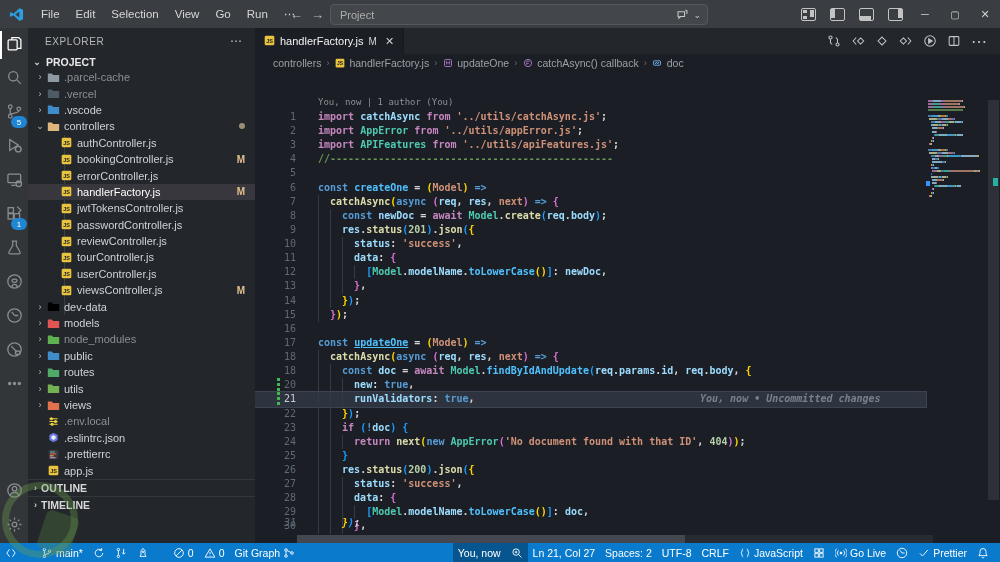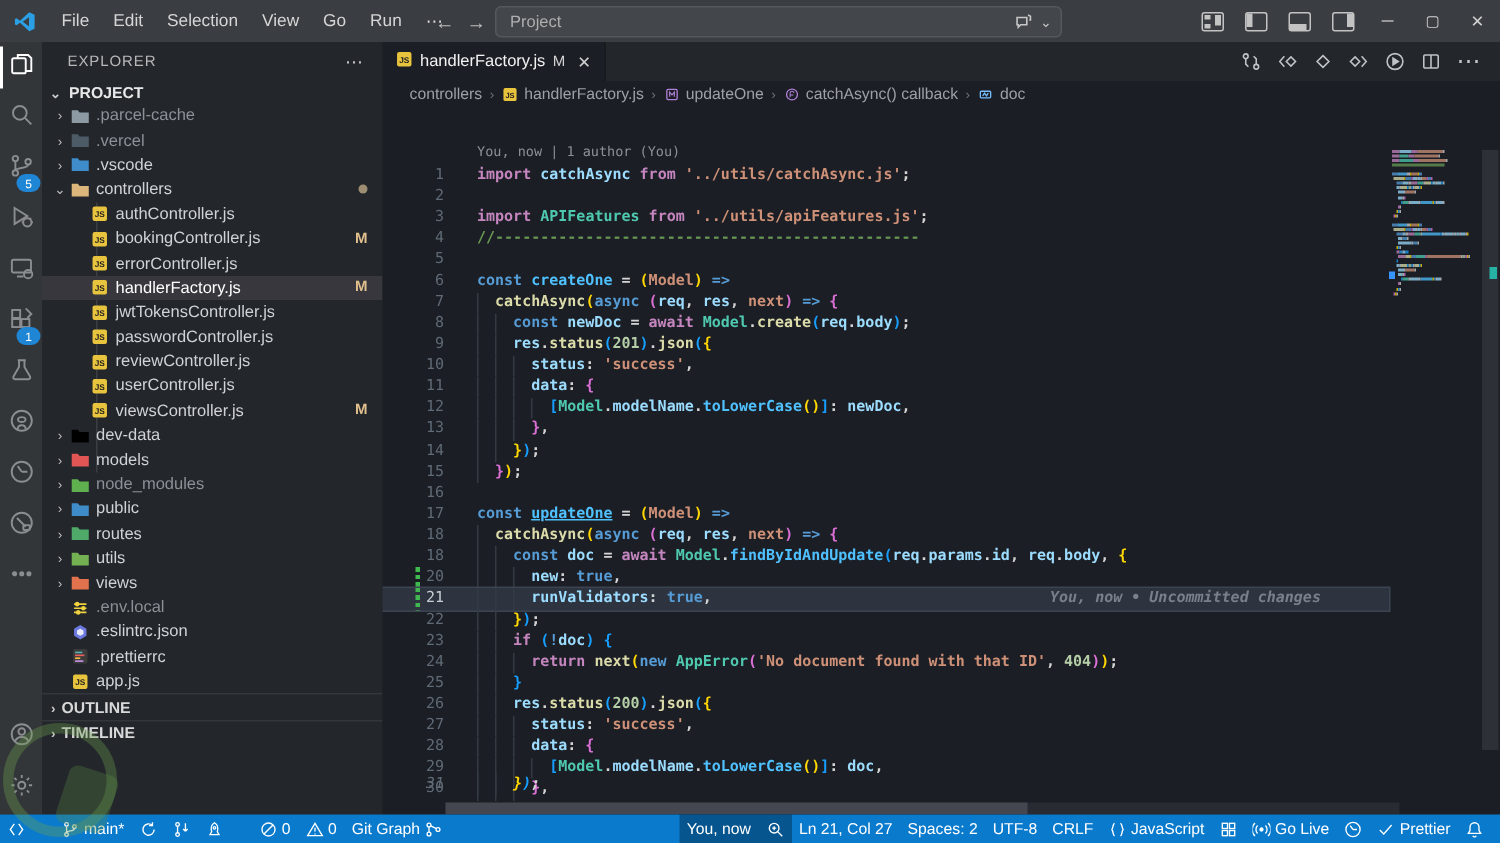--- a/index.html
+++ b/index.html
@@ -351,20 +351,29 @@
           </span>
           <span class="lbl">reviewController.js</span>
         </div>
         <div class="tree-row indent1">
           <span class="ficon" style="margin-left:2px">
             <svg width="11" height="11" viewBox="0 0 16 16">
               <rect x="1" y="1" width="14" height="14" rx="2" fill="#e8c33d"></rect>
               <text x="8" y="11.5" font-size="8" font-weight="bold" text-anchor="middle" fill="#222" font-family="Liberation Sans">JS</text>
             </svg>
           </span>
+          <span class="lbl">tourController.js</span>
+        </div>
+        <div class="tree-row indent1">
+          <span class="ficon" style="margin-left:2px">
+            <svg width="11" height="11" viewBox="0 0 16 16">
+              <rect x="1" y="1" width="14" height="14" rx="2" fill="#e8c33d"></rect>
+              <text x="8" y="11.5" font-size="8" font-weight="bold" text-anchor="middle" fill="#222" font-family="Liberation Sans">JS</text>
+            </svg>
+          </span>
           <span class="lbl">userController.js</span>
         </div>
         <div class="tree-row indent1">
           <span class="ficon" style="margin-left:2px">
             <svg width="11" height="11" viewBox="0 0 16 16">
               <rect x="1" y="1" width="14" height="14" rx="2" fill="#e8c33d"></rect>
               <text x="8" y="11.5" font-size="8" font-weight="bold" text-anchor="middle" fill="#222" font-family="Liberation Sans">JS</text>
             </svg>
           </span>
           <span class="lbl">viewsController.js</span>
@@ -573,20 +582,21 @@
       </div>
     <div id="codewrap">
       <div id="codelens">You, now | 1 author (You)</div>
       <div id="codelines">
           <div class="cl" style="top: 39px;">
             <span class="ln">1</span>
             <span class="txt"><span class="tk-k">import </span><span class="tk-v">catchAsync </span><span class="tk-k">from </span><span class="tk-s">'../utils/catchAsync.js'</span><span class="tk-p">;</span></span>
           </div>
           <div class="cl" style="top: 53.12px;">
             <span class="ln">2</span>
+            <span class="txt"><span class="tk-k">import </span><span class="tk-c">AppError </span><span class="tk-k">from </span><span class="tk-s">'../utils/appError.js'</span><span class="tk-p">;</span></span>
           </div>
           <div class="cl" style="top: 67.24px;">
             <span class="ln">3</span>
             <span class="txt"><span class="tk-k">import </span><span class="tk-c">APIFeatures </span><span class="tk-k">from </span><span class="tk-s">'../utils/apiFeatures.js'</span><span class="tk-p">;</span></span>
           </div>
           <div class="cl" style="top: 81.36px;">
             <span class="ln">4</span>
             <span class="txt"><span class="tk-m">//-----------------------------------------------</span></span>
           </div>
           <div class="cl" style="top: 95.48px;">

